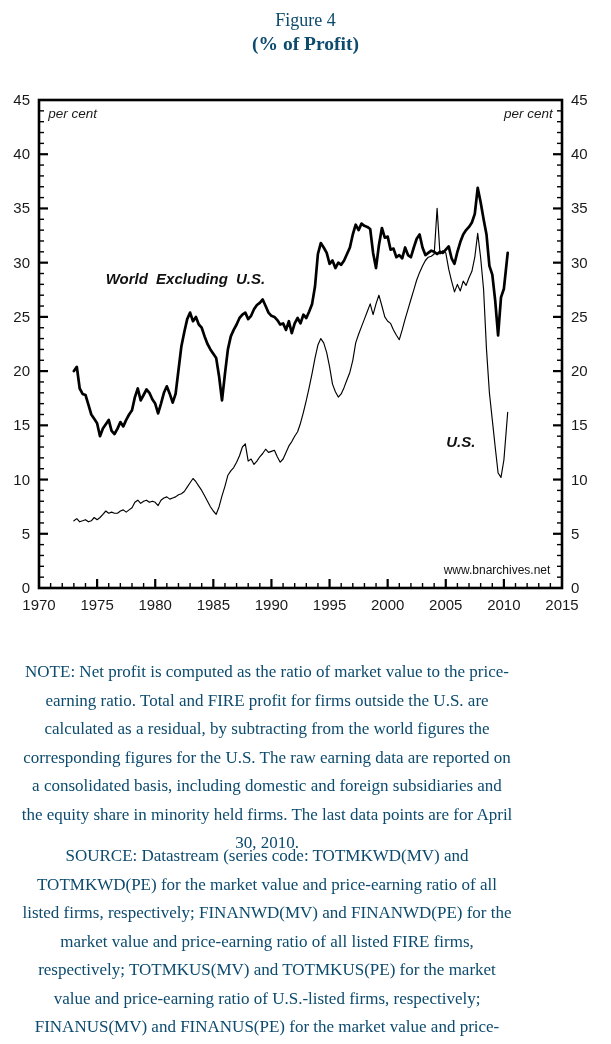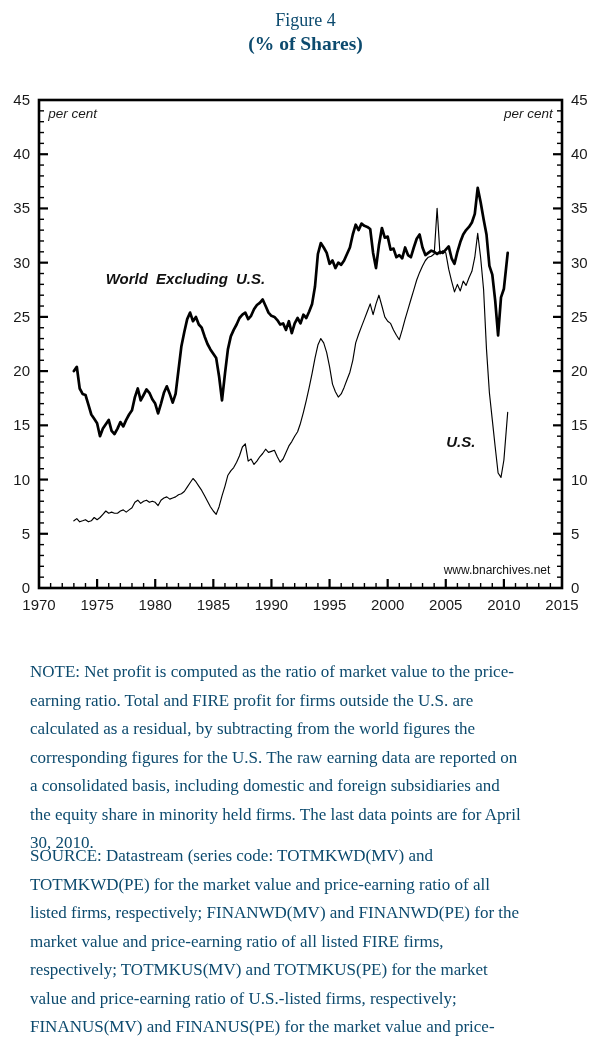--- a/index.html
+++ b/index.html
@@ -30,37 +30,37 @@
   .ann-series{
     font-family:"Liberation Sans", sans-serif;
     font-style:italic;font-weight:bold;font-size:15px;fill:#111;
     word-spacing:4px;
   }
   .ann-watermark{
     font-family:"Liberation Sans", sans-serif;
     font-size:12px;fill:#111;
   }
   .note,.source{
-    position:absolute;left:30px;width:494px;
+    position:absolute;left:20px;width:494px;
     margin:0;
     font-size:17px;line-height:28.5px;
-    text-align:left;
+    text-align:center;
     font-family:Liberation Serif, serif;
   }
   .note{top:658px;}
   .source{top:842px;}
 </style>
 </head>
 <body>
 
 <div class="page">
 
   <div class="title-block">
     <div class="fig-label">Figure 4</div>
-    <div class="fig-subtitle">(% of Shares)</div>
+    <div class="fig-subtitle">(% of Profit)</div>
   </div>
 
   <svg id="chart-svg" width="611" height="545" viewBox="0 0 611 545">
       <rect x="39" y="15" width="523" height="488" fill="none" stroke="#000000" stroke-width="2.6"></rect>
       <g>
         <line x1="50.62222222222222" y1="503" x2="50.62222222222222" y2="498" stroke="#000000" stroke-width="1.4"></line>
         <line x1="62.24444444444444" y1="503" x2="62.24444444444444" y2="498" stroke="#000000" stroke-width="1.4"></line>
         <line x1="73.86666666666667" y1="503" x2="73.86666666666667" y2="498" stroke="#000000" stroke-width="1.4"></line>
         <line x1="85.48888888888888" y1="503" x2="85.48888888888888" y2="498" stroke="#000000" stroke-width="1.4"></line>
         <line x1="97.11111111111111" y1="503" x2="97.11111111111111" y2="494" stroke="#000000" stroke-width="2.2"></line>

